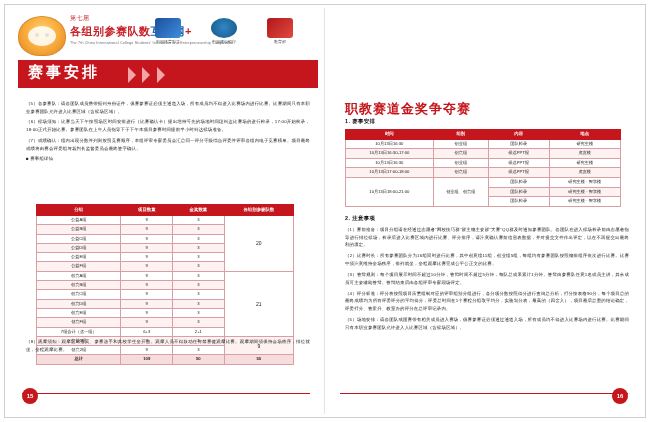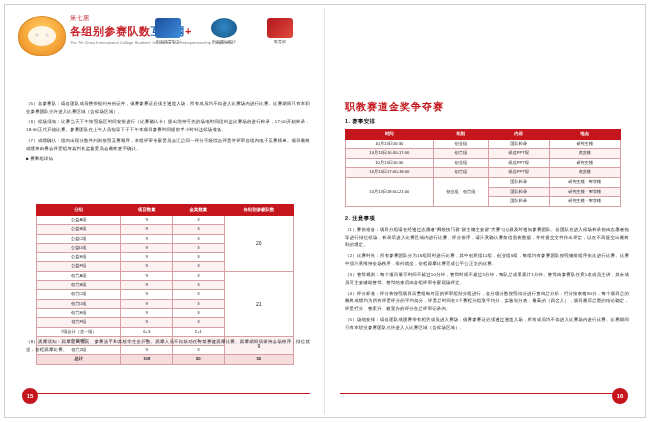--- a/index.html
+++ b/index.html
@@ -88,21 +88,21 @@
   table.t thead th{
     background:#c4161c;color:#fff;font-weight:bold;border-color:#c4161c;height:10px;line-height:10px;font-size:4.4px;
   }
   table.t tbody tr:nth-child(even) td{background:#fdf1f1;}
   table.t td.total{font-weight:bold;background:#f7dcdd !important;}
   table.t td.merge{background:#fff;font-size:5px;}
 
   .tbl-note{position:absolute;left:18px;top:330px;width:284px;}
 
   
-  .r-sec-title{position:absolute;left:18px;top:92px;font-size:10px;font-weight:bold;color:#c4161c;letter-spacing:1px;text-align:center;}
+  .r-sec-title{position:absolute;left:18px;top:92px;font-size:13px;font-weight:bold;color:#c4161c;letter-spacing:1px;text-align:center;}
   .r-h2{font-size:5.4px;font-weight:bold;color:#111;letter-spacing:.4px;}
   .rbody{position:absolute;left:18px;top:110px;width:284px;}
 
   table.t2{border-collapse:collapse;width:276px;table-layout:fixed;margin-top:4px;}
   table.t2 th,table.t2 td{
     border:.5px solid #d8a0a2;font-size:4.2px;text-align:center;color:#222;height:8.6px;line-height:8.6px;padding:0;
   }
   table.t2 thead th{background:#c4161c;color:#fff;font-weight:bold;border-color:#c4161c;font-size:4.4px;}
   table.t2 tbody tr:nth-child(even) td{background:#fdf1f1;}
 
@@ -152,20 +152,31 @@
         <div class="sp sp2">
           <div class="sp-logo"></div>
           <div>中国建设银行</div>
         </div>
         <div class="sp sp3">
           <div class="sp-logo"></div>
           <div>教育部</div>
         </div>
       </div>
 
+      <div class="title-wrap">
+        <div class="title-bar">
+          <div class="t">赛事安排</div>
+          <div class="arrows">
+            <span class="arrow"></span>
+            <span class="arrow"></span>
+            <span class="arrow"></span>
+          </div>
+        </div>
+        <div class="title-under"></div>
+      </div>
 
       <div class="lbody">
         <div class="p">（5）各参赛队：请各团队成员携带报到身份证件，俱赛参赛证必须主通道入场，所有成员均不得进入比赛场内进行比赛。比赛期间只有本职业参赛团队允许进入比赛区域（含候场区域）。</div>
         <div class="p">（6）候场须知：比赛当天下午按照场区时间安排进行（比赛确认卡）提出增持等先的场地时间段到达比赛场的进行检录，17:00开始检录，18:00正式开始比赛。参赛团队在上午人员指导下于下午本项目参赛时间提前半小时到达候场准备。</div>
         <div class="p">（7）成绩确认：组内出现分数并列则按照竞赛顺序，本组评审专家委员会汇总同一评分等级综合评委并评审各组内电子竞赛榜单。项目最终成绩将由赛会评委组与裁判长监督委员会最终签字确认。</div>
         <div class="p">■ 赛事组详情</div>
       </div>
 
       <div class="tbl-wrap">
         <table class="t">

